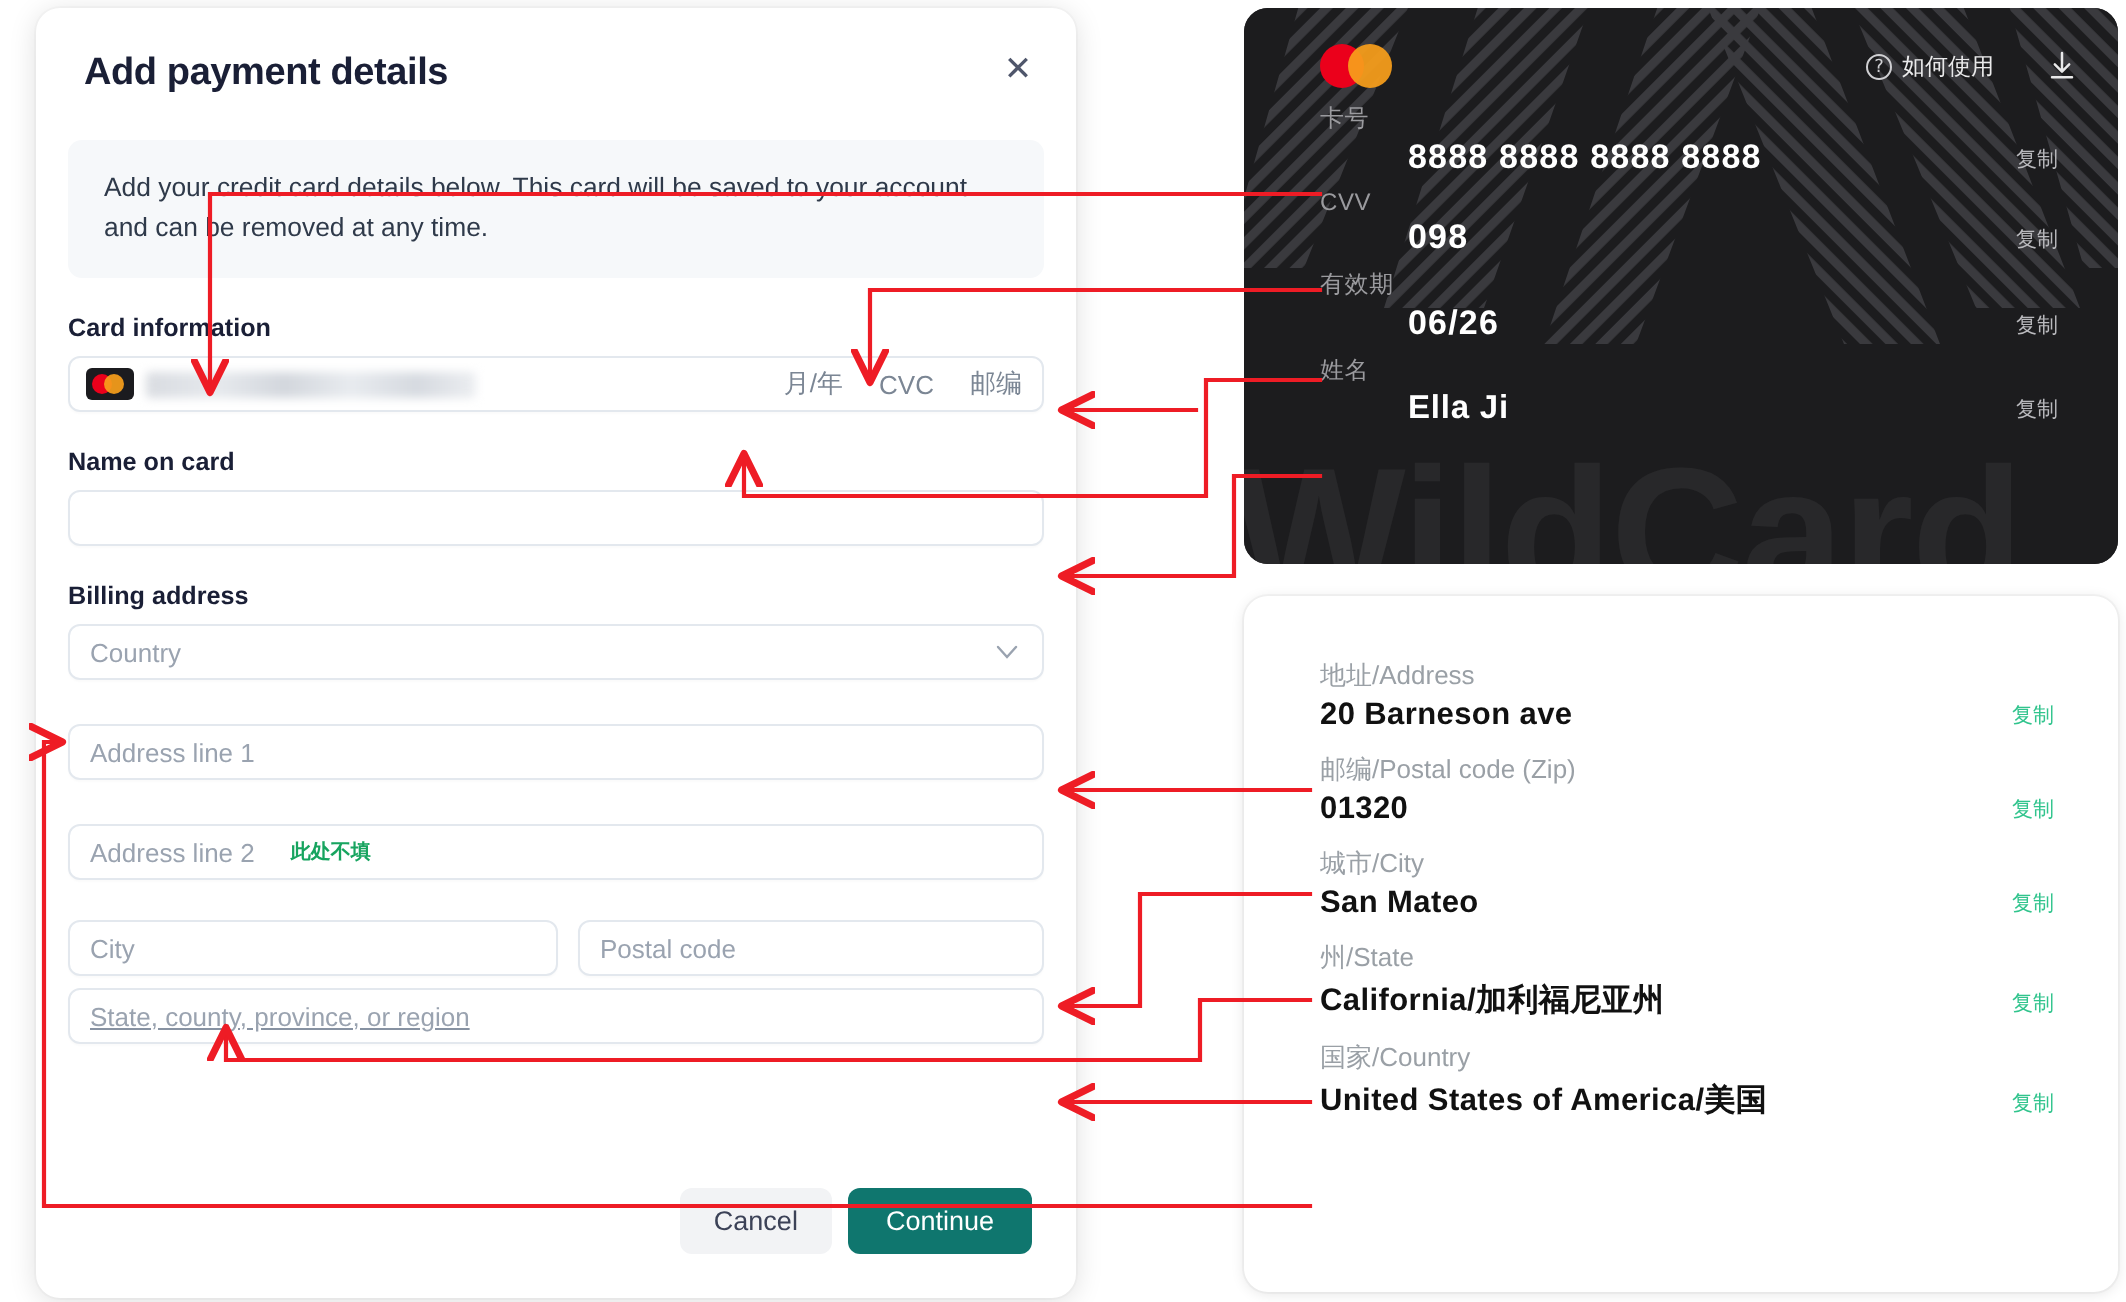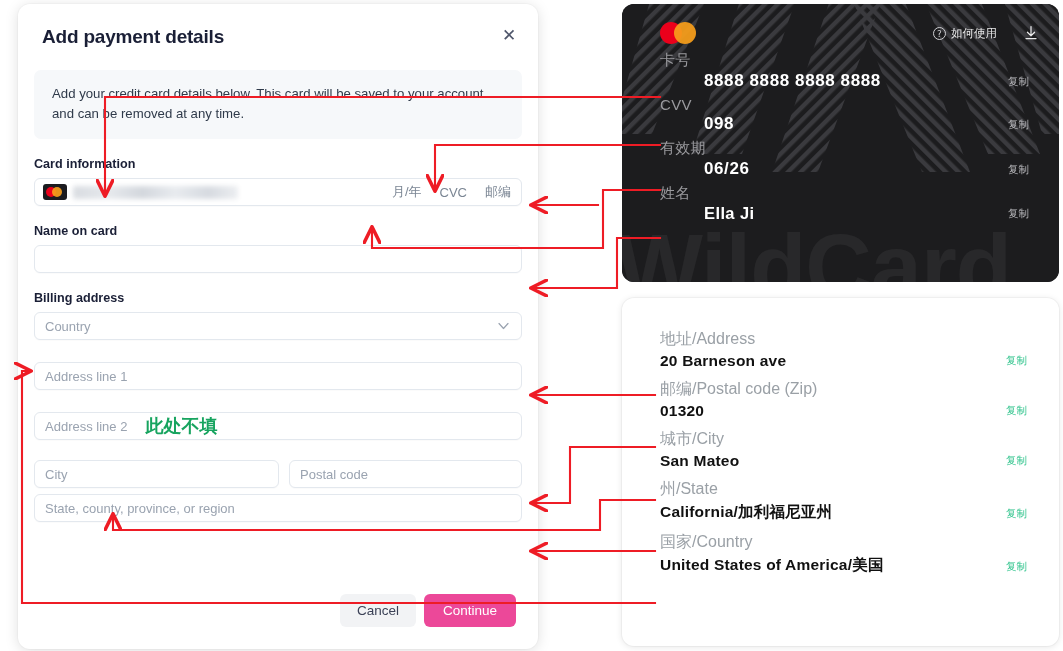--- a/index.html
+++ b/index.html
@@ -85,36 +85,36 @@
 
   .select-caret {
     position: absolute; right: 12px; top: 50%; transform: translateY(-50%);
     width: 11px; height: 7px;
   }
   .row2 { display: flex; gap: 10px; margin-top: 20px; }
   .row2 .field { flex: 1; margin-top: 0; }
   .row2 .field.city { flex: 0 0 245px; }
 
   .note-green {
-    color: #17a45f; font-weight: bold; font-size: 18px;
+    color: #17a45f; font-weight: bold; font-size: 10px;
     margin-left: 18px;
   }
 
   .modal-footer {
     position: absolute; left: 0; right: 0; bottom: 22px;
     display: flex; justify-content: flex-end; align-items: center;
     gap: 8px; padding-right: 22px;
   }
   .btn {
     border: none; border-radius: 6px; cursor: pointer;
     font-size: 13.5px; font-family: inherit;
     padding: 9px 17px;
   }
   .btn-cancel { background: #f2f3f5; color: #3c4257; }
-  .btn-continue { background: #ec4899; color: #fff; font-weight: 500; padding: 9px 19px; }
+  .btn-continue { background: #0f766e; color: #fff; font-weight: 500; padding: 9px 19px; }
 
   
   .vcard {
     position: absolute; left: 622px; top: 4px;
     width: 437px; height: 278px;
     background: #1c1c1e;
     border-radius: 12px;
     overflow: hidden;
     color: #fff;
   }
@@ -134,42 +134,42 @@
   .vcard-actions { margin-left: auto; display: flex; align-items: center; gap: 26px; }
   .howto { display:flex; align-items:center; gap:5px; font-size:11.5px; color:#e9e9ea; cursor:pointer; }
   .q-circle {
     width: 13px; height: 13px; border: 1px solid #cfcfd2; border-radius: 50%;
     font-size: 9px; line-height: 12px; text-align: center; color: #cfcfd2;
     font-family: "DejaVu Sans", sans-serif;
   }
   .dl-icon { cursor: pointer; }
 
   .vrow { position: relative; margin-top: 5px; }
-  .vrow .lbl { font-size: 15px; color: #9a9a9e; letter-spacing: .3px; }
+  .vrow .lbl { font-size: 12px; color: #9a9a9e; letter-spacing: .3px; }
   .vrow .val { font-size: 17px; font-weight: bold; color: #fff; letter-spacing: .6px; margin-top: 1px; padding-left: 44px; }
   .vrow .val.small { font-size: 16.5px; letter-spacing: .4px; }
   .copy-dark {
     position: absolute; right: 10px; bottom: 2px;
     font-size: 10.5px; color: #b9b9bd; cursor: pointer;
   }
 
   
   .bpanel {
     position: absolute; left: 622px; top: 298px;
     width: 437px; height: 348px;
     background: #fff;
     border-radius: 12px;
     box-shadow: 0 1px 7px rgba(0,0,0,0.10), 0 0 0 1px rgba(0,0,0,0.03);
     padding: 22px 20px 0 38px;
   }
   .bpanel-head { display: flex; align-items: center; }
   .bpanel-title { font-size: 18px; font-weight: bold; color: #111; letter-spacing: .5px; }
   .bpanel-head .dl-icon { margin-left: auto; margin-right: 6px; }
   .brow { position: relative; margin-top: 9px; }
-  .brow .lbl { font-size: 16px; color: #9aa0a6; }
+  .brow .lbl { font-size: 13px; color: #9aa0a6; }
   .brow .val { font-size: 15.5px; font-weight: bold; color: #111; margin-top: 2px; letter-spacing: .2px; }
   .copy-green {
     position: absolute; right: 12px; bottom: 2px;
     font-size: 10.5px; color: #31c48d; cursor: pointer;
   }
 
   
   #annot { position: absolute; inset: 0; z-index: 50; pointer-events: none; }
 </style>
 </head>
@@ -230,21 +230,21 @@
 
       <div class="row2">
         <div class="field tall city">
           <span class="ph">City</span>
         </div>
         <div class="field tall">
           <span class="ph">Postal code</span>
         </div>
       </div>
 
-      <div class="field tall" style="margin-top:6px;">
+      <div class="field tall" style="margin-top:6px;text-decoration:underline;">
         <span class="ph">State, county, province, or region</span>
       </div>
     </div>
 
     <div class="modal-footer">
       <button class="btn btn-cancel">Cancel</button>
       <button class="btn btn-continue">Continue</button>
     </div>
   </div>
 

